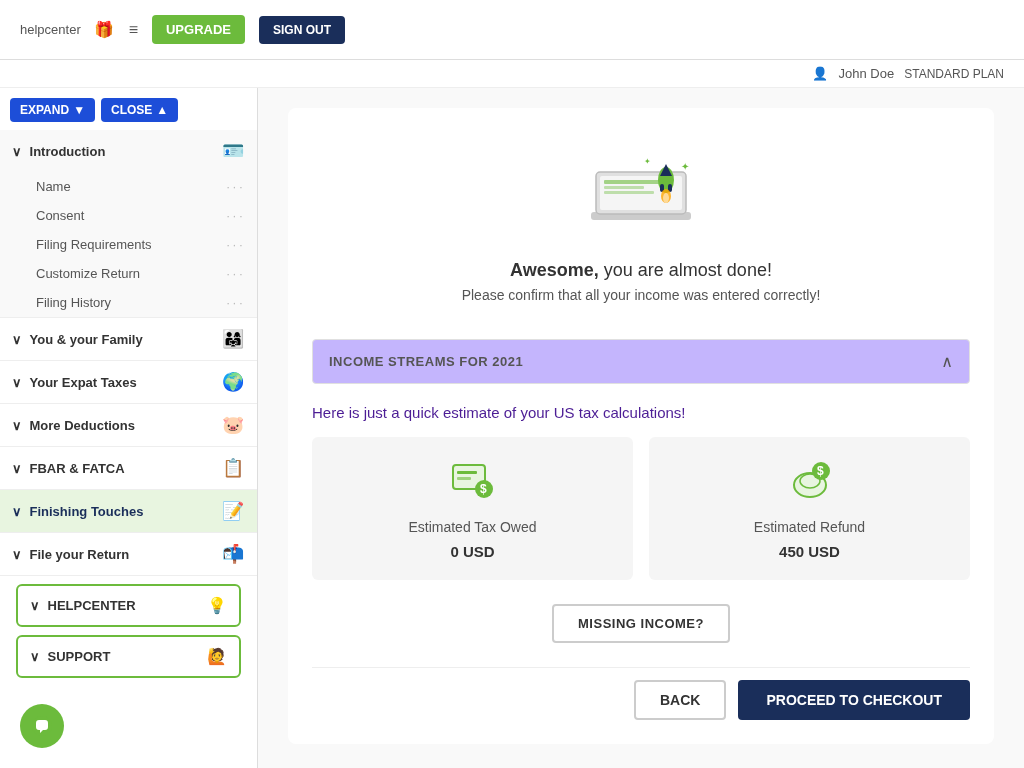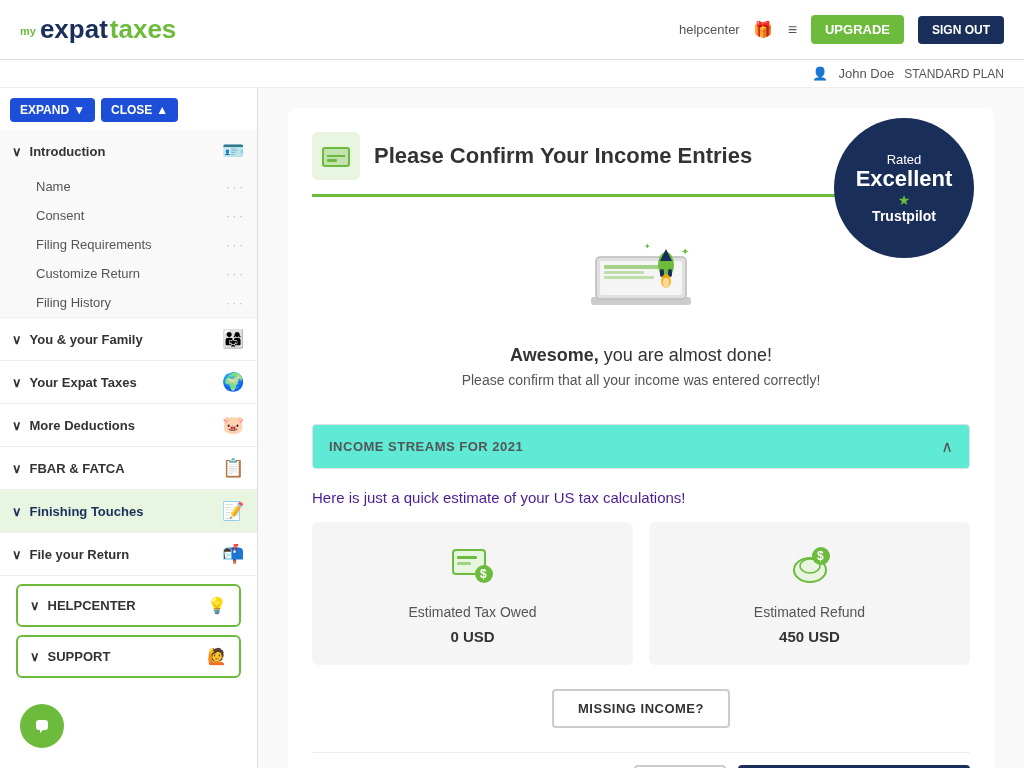--- a/index.html
+++ b/index.html
@@ -57,21 +57,21 @@
     .trustpilot-name { font-size: 14px; font-weight: 600; }
 
     
     .illustration-area { display: flex; flex-direction: column; align-items: center; padding: 10px 0 20px; }
     .rocket-svg { width: 130px; height: 110px; }
     .awesome-text { font-size: 18px; margin-top: 8px; color: #333; }
     .awesome-text strong { font-weight: 800; }
     .confirm-text { font-size: 14px; color: #555; margin-top: 6px; }
 
     
-    .income-streams-header { background: #5eead4; border: 1px solid #e0e0e0; border-radius: 4px; padding: 12px 16px; display: flex; align-items: center; justify-content: space-between; margin: 16px 0 20px; cursor: pointer; }
+    .income-streams-header { background: #c4b5fd; border: 1px solid #e0e0e0; border-radius: 4px; padding: 12px 16px; display: flex; align-items: center; justify-content: space-between; margin: 16px 0 20px; cursor: pointer; }
     .income-streams-label { font-size: 13px; font-weight: 700; color: #555; letter-spacing: 0.5px; text-transform: uppercase; }
     .income-streams-chevron { color: #555; font-size: 16px; }
 
     
     .estimate-text { font-size: 15px; color: #4c1d95; margin-bottom: 16px; }
 
     
     .tax-cards { display: flex; gap: 16px; margin-bottom: 24px; }
     .tax-card { flex: 1; background: #f5f5f5; border-radius: 6px; padding: 20px 16px; display: flex; flex-direction: column; align-items: center; gap: 8px; }
     .tax-card-icon { font-size: 36px; }
@@ -87,27 +87,20 @@
     .btn-back { background: #fff; color: #333; border: 2px solid #ccc; padding: 10px 24px; border-radius: 4px; font-size: 14px; font-weight: 700; cursor: pointer; }
     .btn-proceed { background: #1a2e5a; color: #fff; border: none; padding: 10px 28px; border-radius: 4px; font-size: 14px; font-weight: 700; cursor: pointer; }
 
     
     .chat-btn { position: fixed; bottom: 20px; left: 20px; width: 44px; height: 44px; background: #6cbb3c; border-radius: 50%; display: flex; align-items: center; justify-content: center; color: #fff; font-size: 20px; cursor: pointer; z-index: 100; }
   </style>
 </head>
 <body>
 
 <div class="header">
-  <div class="logo">
-    <div style="display:flex;flex-direction:column;justify-content:flex-start;align-items:flex-end;margin-right:2px;padding-top:2px;">
-      <span class="logo-my">my</span>
-    </div>
-    <span class="logo-expat">expat</span>
-    <span class="logo-taxes">taxes</span>
-  </div>
   <div class="header-right">
     <span class="header-link">helpcenter</span>
     <span class="header-icon">🎁</span>
     <span class="header-icon">≡</span>
     <button class="btn-upgrade">UPGRADE</button>
     <button class="btn-signout">SIGN OUT</button>
   </div>
 </div>
 
 <div class="user-bar">
@@ -240,41 +233,21 @@
           </div>
           <span class="section-icon">🙋</span>
         </div>
       </div>
     </div>
   </div>
 
   <div class="content">
     <div class="content-card">
 
-      <div class="trustpilot-badge">
-        <span class="trustpilot-rated">Rated</span>
-        <span class="trustpilot-excellent">Excellent</span>
-        <span class="trustpilot-star">★</span>
-        <span class="trustpilot-name">Trustpilot</span>
-      </div>
-
-      <div class="page-header">
-        <div class="page-header-icon">
-          <svg width="36" height="36" viewBox="0 0 36 36" fill="none">
-            <rect width="36" height="36" rx="6" fill="#e8f5e0"></rect>
-            <rect x="5" y="10" width="26" height="18" rx="2" fill="#6cbb3c" opacity="0.3"></rect>
-            <rect x="5" y="10" width="26" height="18" rx="2" stroke="#6cbb3c" stroke-width="2"></rect>
-            <line x1="9" y1="18" x2="27" y2="18" stroke="#6cbb3c" stroke-width="2"></line>
-            <rect x="9" y="21" width="10" height="3" rx="1" fill="#6cbb3c"></rect>
-          </svg>
-        </div>
-        <h1 class="page-title">
-          <span>Please </span><strong>Confirm Your Income</strong><span> Entries</span>
-        </h1>
-      </div>
+
 
       <div class="illustration-area">
 
         <svg class="rocket-svg" viewBox="0 0 130 110" fill="none">
 
           <rect x="15" y="70" width="100" height="8" rx="3" fill="#ccc"></rect>
           <rect x="20" y="30" width="90" height="42" rx="4" fill="#e0e0e0" stroke="#bbb" stroke-width="1.5"></rect>
           <rect x="24" y="34" width="82" height="34" rx="2" fill="#f5f5f5"></rect>
 
           <rect x="28" y="38" width="60" height="4" rx="1" fill="#6cbb3c" opacity="0.6"></rect>

